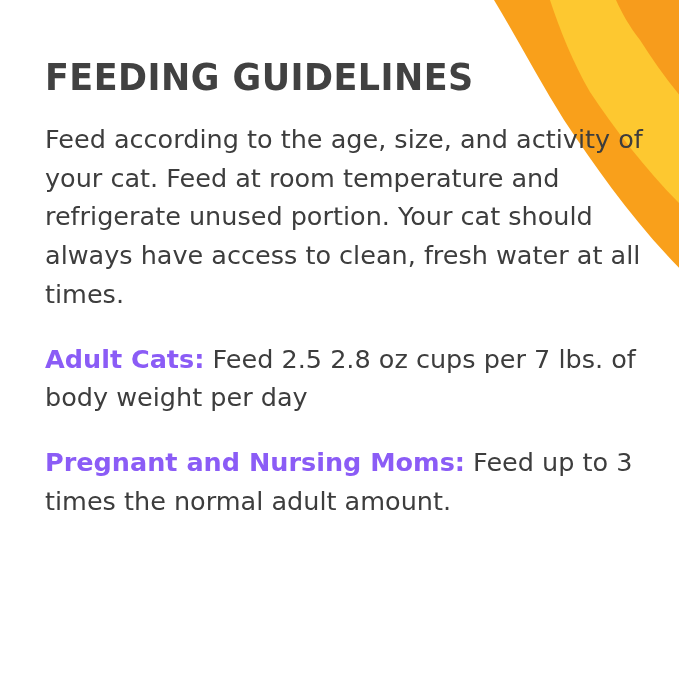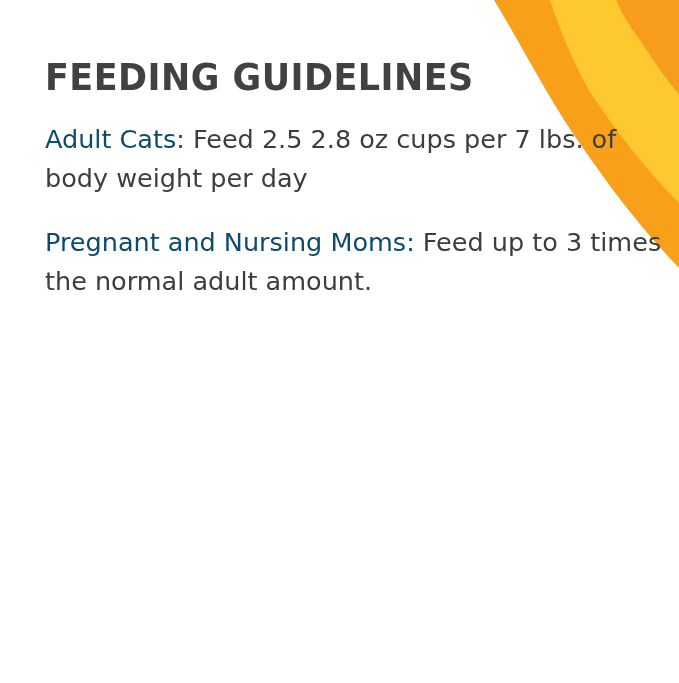--- a/index.html
+++ b/index.html
@@ -51,42 +51,43 @@
     font-size: 25.5px;
     line-height: 1.52;
     color: #3d3d3d;
     margin: 0 0 26px 0;
     max-width: 630px;
   }
   .para:last-child {
     margin-bottom: 12px;
   }
   .lead {
-    font-weight: normal;
-    color: #0c4a6e;
+    font-weight: bold;
+    color: #8b5cf6;
   }
   .body-text {
     font-weight: normal;
   }
 </style>
 </head>
 <body>
 
 <div class="page">
 
   <svg class="swoosh" viewBox="0 0 360 360" preserveAspectRatio="none">
     <path d="M140,0 L360,0 L360,300 C300,250 250,180 210,120 C185,80 163,38 140,0 Z" fill="#F9A01B"></path>
     <path d="M196,0 L360,0 L360,235 C312,196 268,140 236,92 C219,63 206,30 196,0 Z" fill="#FDC830"></path>
     <path d="M262,0 L360,0 L360,130 C330,105 305,70 286,40 C275,26 268,13 262,0 Z" fill="#F79C1C"></path>
   </svg>
 
   <div class="content">
 
     <h1 class="title">FEEDING GUIDELINES</h1>
 
+    <p class="para">Feed according to the age, size, and activity of your cat. Feed at room temperature and refrigerate unused portion. Your cat should always have access to clean, fresh water at all times.</p>
 
     <p class="para">
       <span class="lead">Adult Cats:</span><span class="body-text"> Feed 2.5 2.8 oz cups per 7 lbs. of body weight per day</span>
     </p>
 
 
     <p class="para">
       <span class="lead">Pregnant and Nursing Moms:</span><span class="body-text"> Feed up to 3 times the normal adult amount.</span>
     </p>
 

